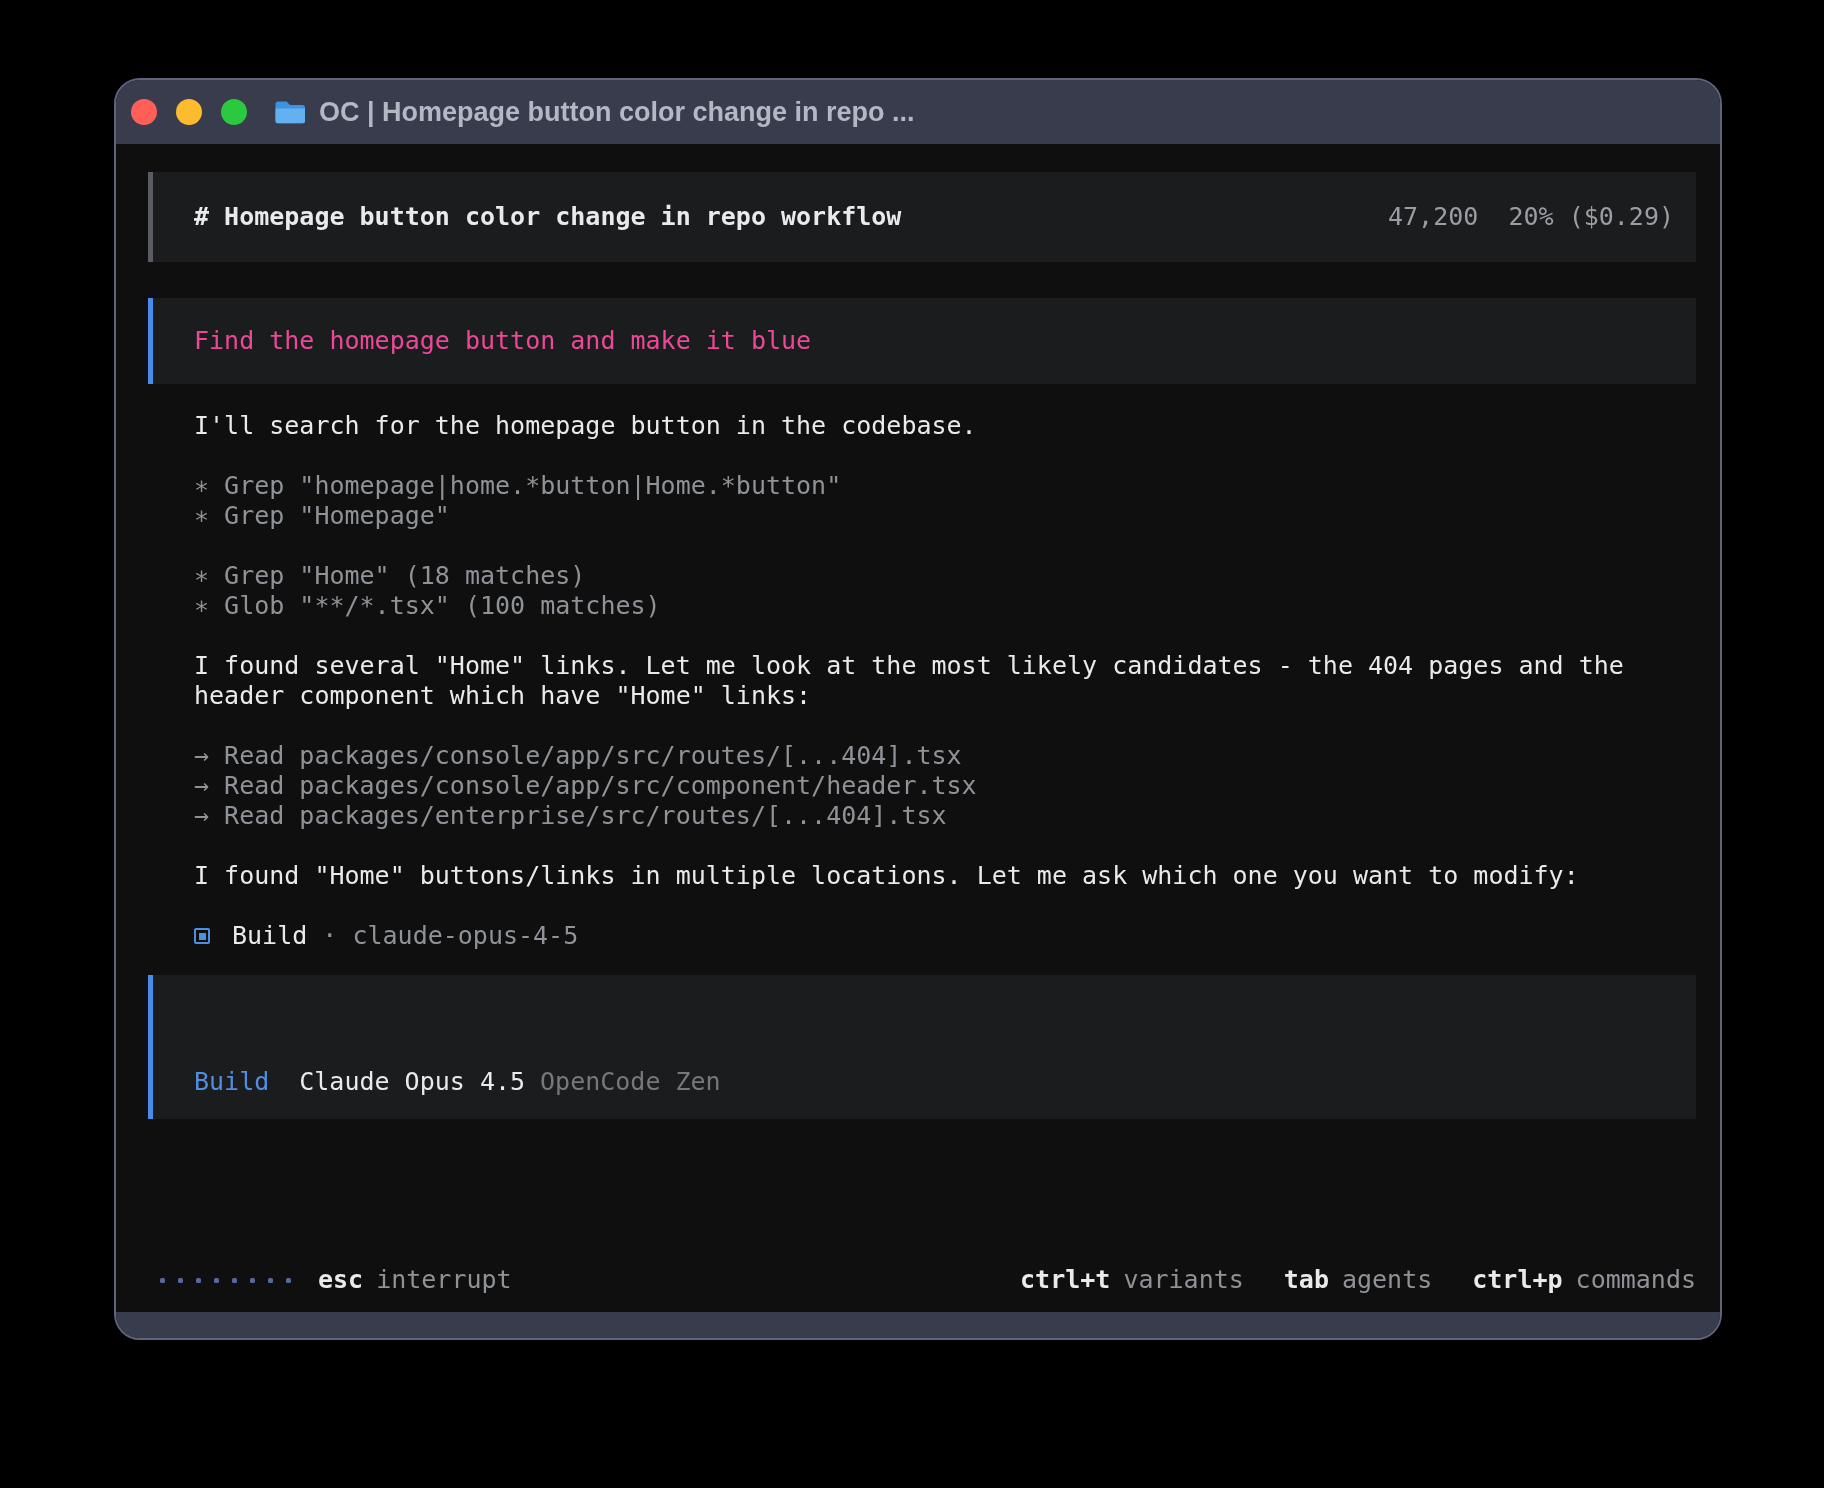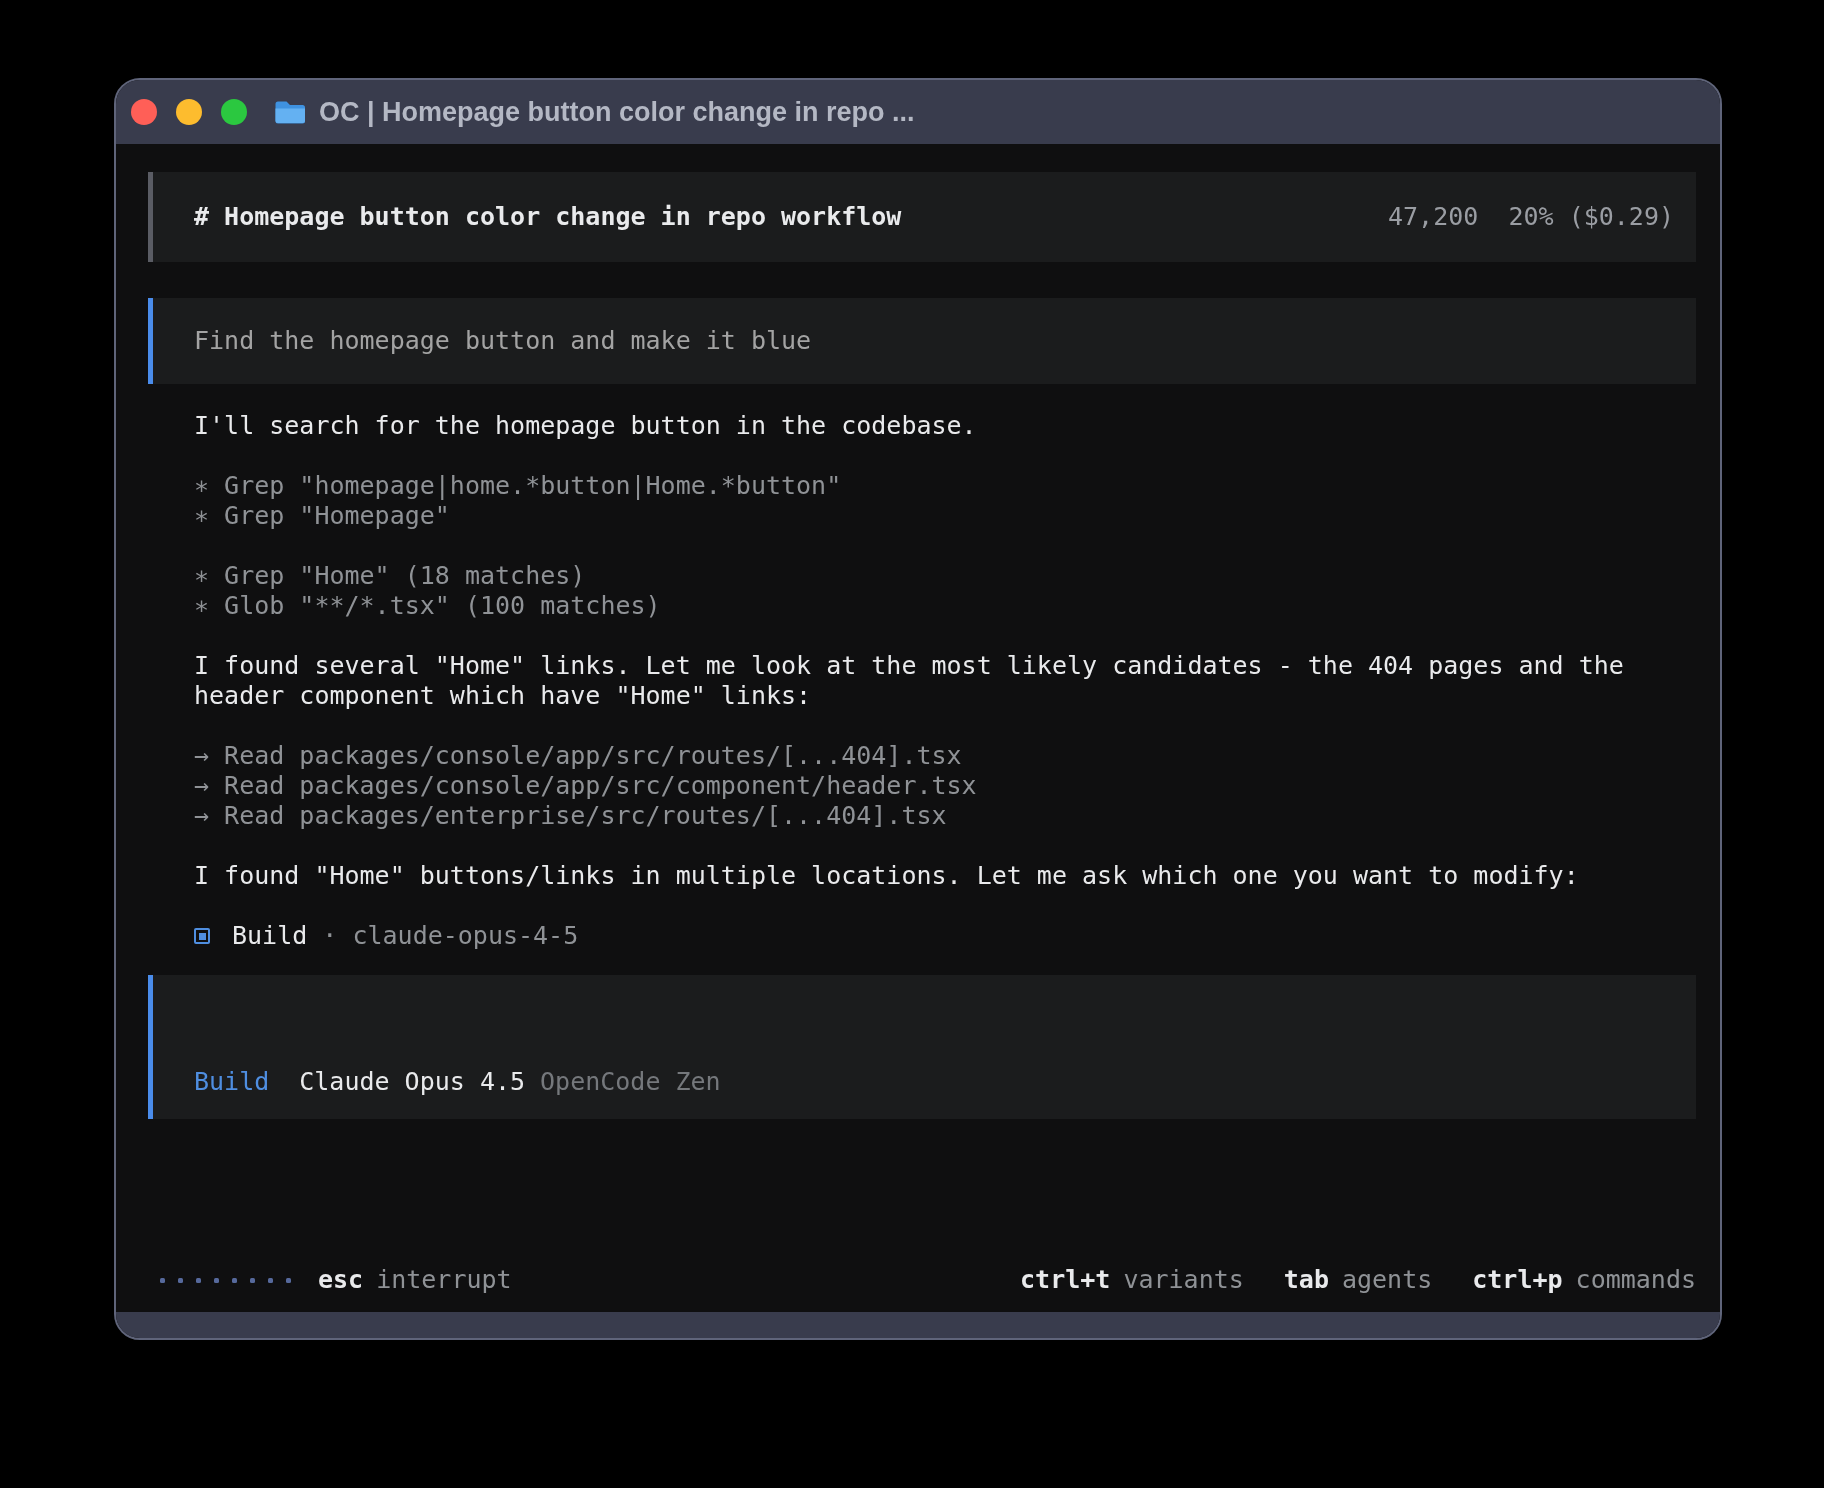--- a/index.html
+++ b/index.html
@@ -54,21 +54,21 @@
   }
   .header-title { font-weight: 700; color: #e9eaec; white-space: pre; }
   .header-stats { margin-left: auto; color: #9a9da3; white-space: pre; }
 
   .user-block {
     flex: none; margin-top: 36px; height: 86px; background: #1b1c1d;
     border-left: 5px solid #4a8ceb;
     display: flex; align-items: center;
     padding-left: 41px;
   }
-  .user-text { color: #a3a3a3; white-space: pre; }
+  .user-text { color: #ec4899; white-space: pre; }
 
   .chat { flex: none; margin-top: 27px; padding-left: 46px; }
   .chat-line { height: 30px; white-space: pre; }
   .chat-line.gap { margin-top: 30px; }
 
   .agent-line {
     flex: none; margin-top: 28px; padding-left: 46px; height: 34px;
     display: flex; align-items: center; white-space: pre;
   }
   .agent-square {

